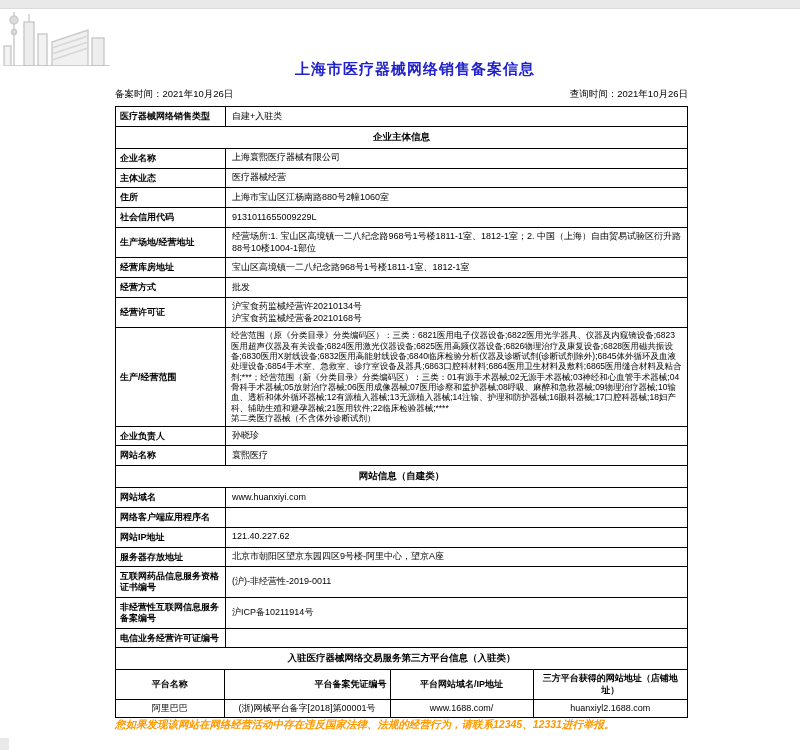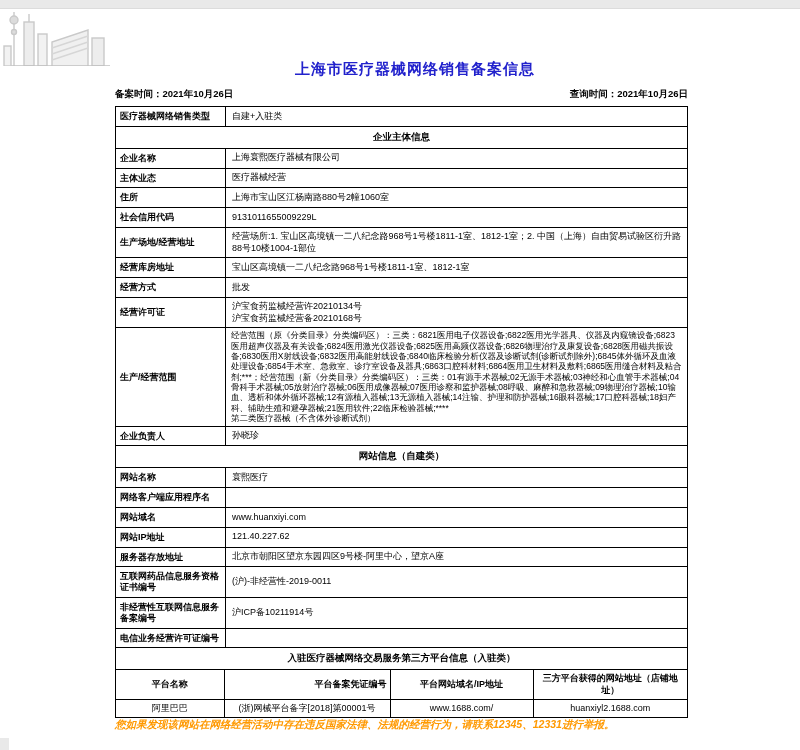--- a/index.html
+++ b/index.html
@@ -4,21 +4,21 @@
 <style>
   * { margin:0; padding:0; box-sizing:border-box; }
   html,body { width:800px; height:750px; background:#ffffff; overflow:hidden;
     font-family:"Liberation Sans","DejaVu Sans",sans-serif; }
   .top-strip { position:absolute; left:0; top:0; width:800px; height:9px; background:#e9e9e9; border-bottom:1px solid #dcdcdc; }
   .corner-strip { position:absolute; left:0; top:738px; width:9px; height:12px; background:#e9e9e9; }
   .logo { position:absolute; left:2px; top:8px; width:110px; height:58px; }
   .page-title { position:absolute; left:0; top:60px; width:800px; text-align:center;
     font-size:15px; font-weight:bold; letter-spacing:1px; }
   .time-bar { position:absolute; left:115px; top:88px; width:573px; display:flex;
-    justify-content:space-between; font-size:9.5px; font-weight:bold; color:#000; }
+    justify-content:space-between; font-size:9.5px; font-weight:normal; color:#000; }
   .tbl-wrap { position:absolute; left:115px; top:106px; width:681px; }
   table { border-collapse:collapse; width:573px; table-layout:fixed; }
   td { border:1px solid #000; vertical-align:middle; color:#000; }
   .label { width:110px; font-weight:bold; font-size:9px; padding:4px 4px; line-height:1.2; }
   .value { font-size:9px; padding:3px 6px; line-height:1.3; }
   .value.small { font-size:8.5px; line-height:1.22; padding:2px 5px; }
   .section { text-align:center; font-weight:bold; font-size:9.5px; padding:4px 2px; }
   .ptable td { text-align:center; font-size:9px; padding:3px 3px; line-height:1.25; }
   .ptable .phead { font-weight:bold; }
   .ptable { margin-top:-1px; }
@@ -125,38 +125,38 @@
             <div>第二类医疗器械（不含体外诊断试剂）</div>
           </td>
         </tr>
         <tr>
           <td class="label">企业负责人</td>
           <td class="value">
             <div>孙晓珍</div>
           </td>
         </tr>
         <tr>
+          <td class="label">网站名称</td>
+          <td class="value">
+            <div>寰熙医疗</div>
+          </td>
+        </tr>
+        <tr>
           <td colspan="2" class="section">网站信息（自建类）</td>
         </tr>
         <tr>
-          <td class="label">网站名称</td>
-          <td class="value">
-            <div>寰熙医疗</div>
+          <td class="label">网站域名</td>
+          <td class="value">
+            <div>www.huanxiyi.com</div>
           </td>
         </tr>
         <tr>
           <td class="label">网络客户端应用程序名</td>
           <td class="value">
             <div class="field-empty"></div>
-          </td>
-        </tr>
-        <tr>
-          <td class="label">网站域名</td>
-          <td class="value">
-            <div>www.huanxiyi.com</div>
           </td>
         </tr>
         <tr>
           <td class="label">网站IP地址</td>
           <td class="value">
             <div>121.40.227.62</div>
           </td>
         </tr>
         <tr>
           <td class="label">服务器存放地址</td>

